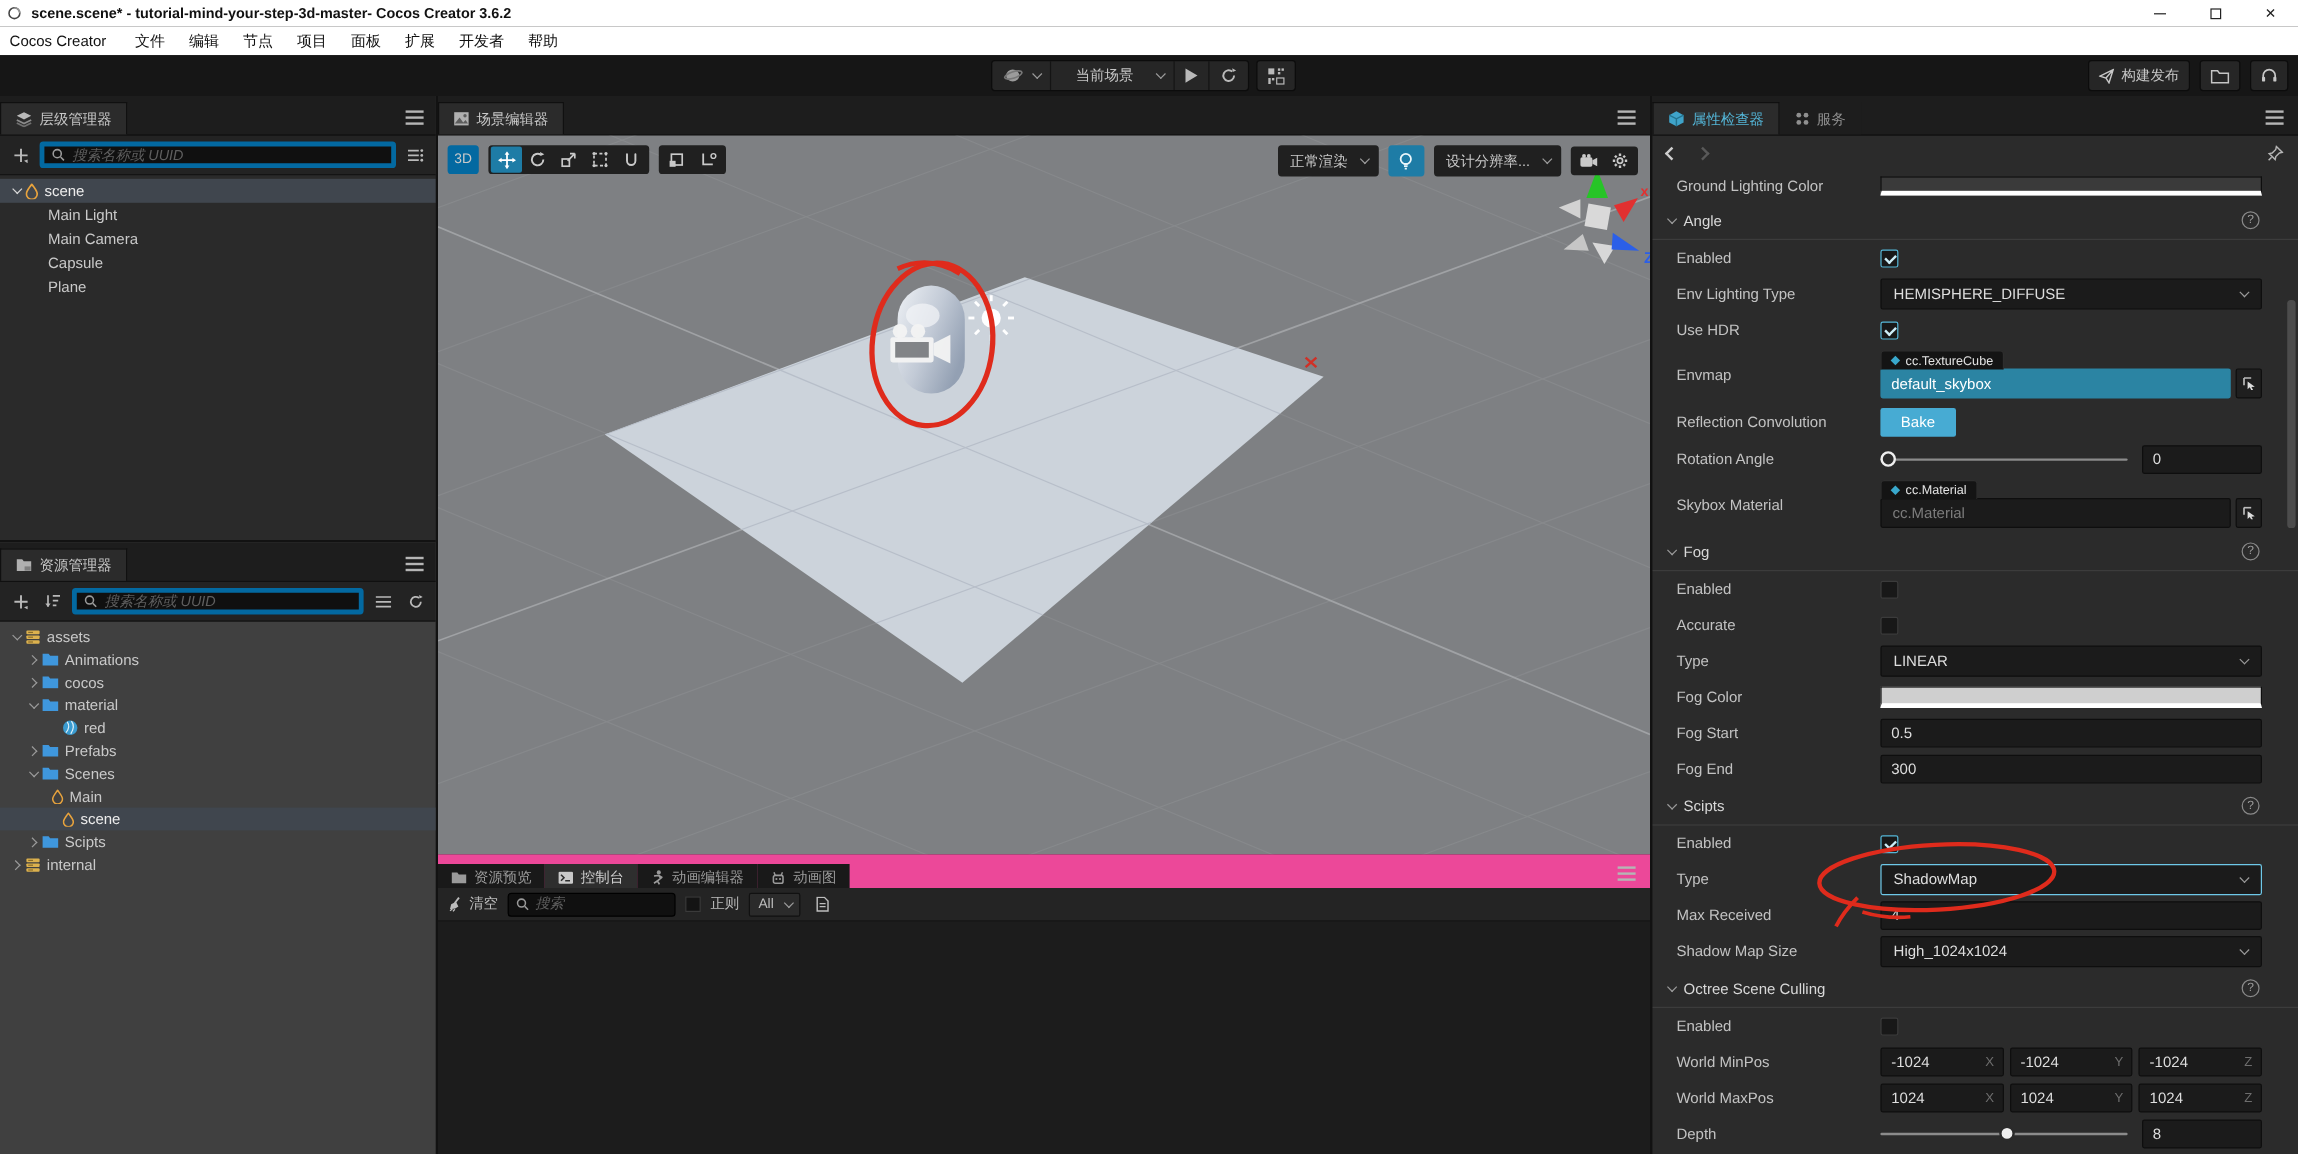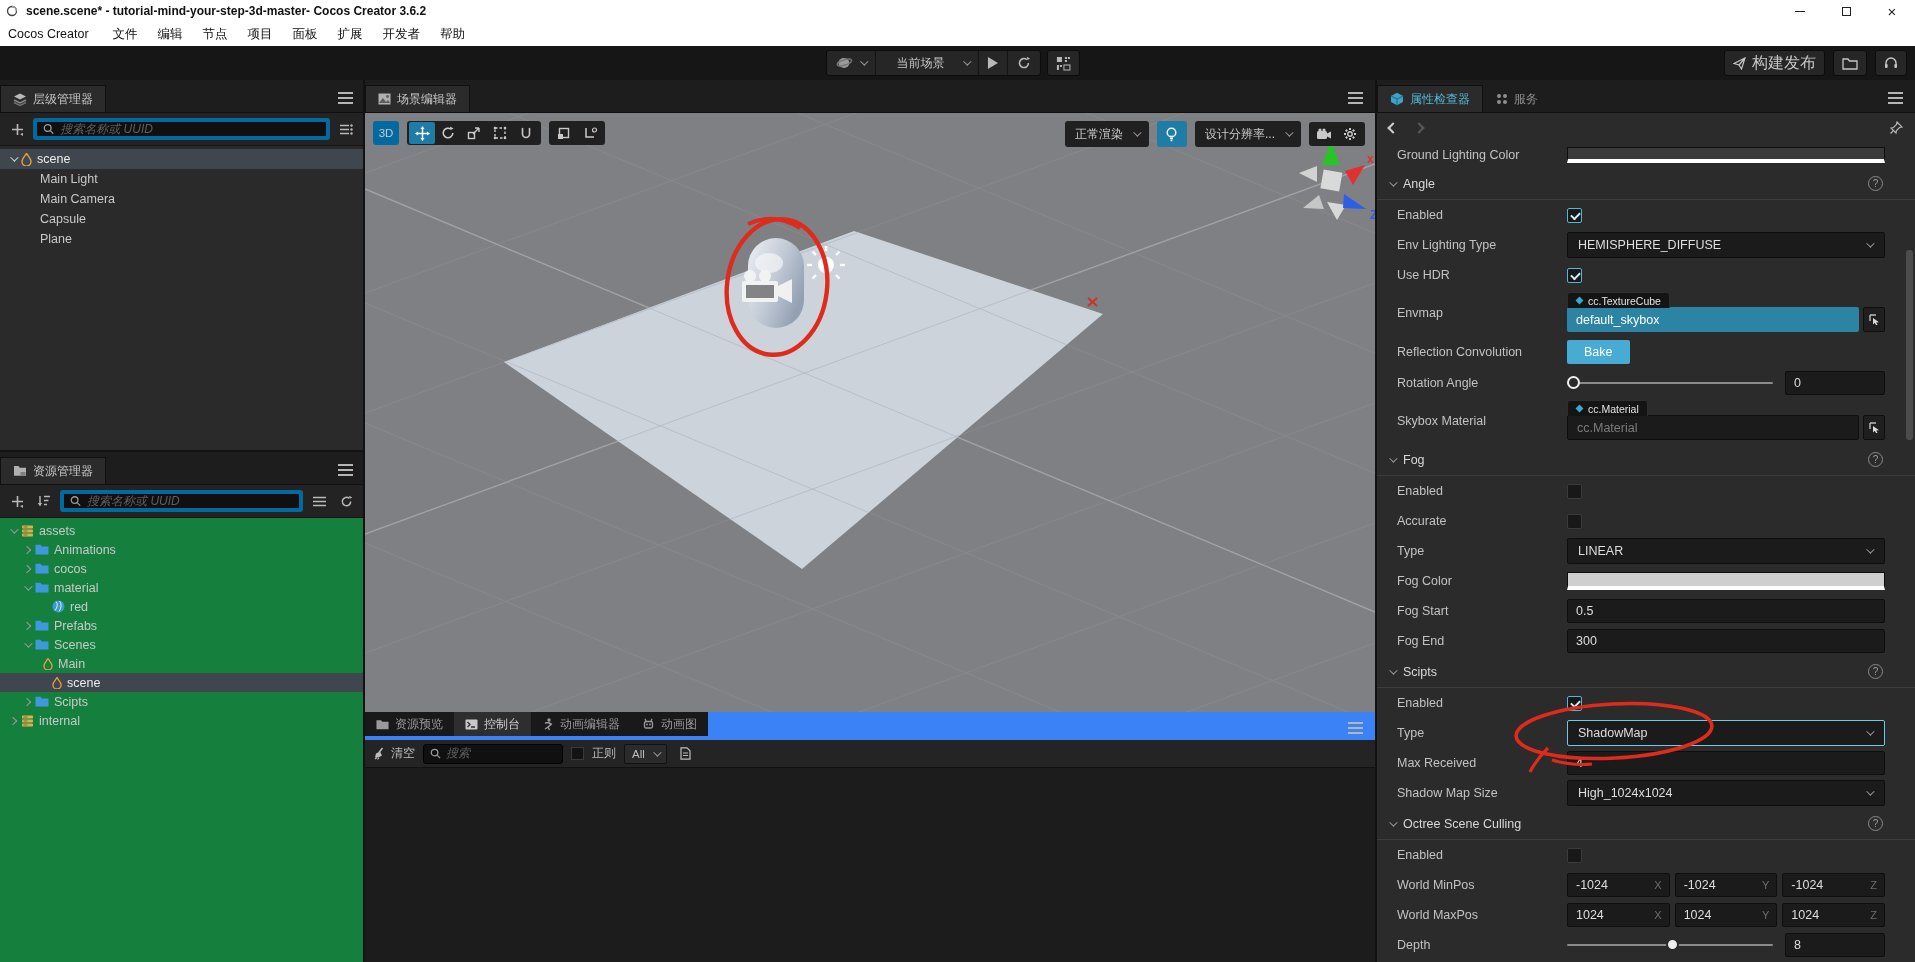--- a/index.html
+++ b/index.html
@@ -15,21 +15,21 @@
   .glyph-min{width:10px;height:0;border-top:1px solid #222}
   .glyph-max{width:9px;height:9px;border:1px solid #222}
   .glyph-close{font-size:15px;line-height:1}
   .menubar{position:absolute;left:0;top:22px;width:1915px;height:24px;background:#fff;display:flex;align-items:center;color:#111;font-size:12.5px}
   .menubar span{padding:0 10px;cursor:default}
   .menubar span:first-child{padding-left:8px;padding-right:14px}
 
   
   .topbar{position:absolute;left:0;top:46px;width:1915px;height:34px;background:#161616;display:flex;align-items:center}
   .tb-center{position:absolute;left:50%;top:4px;transform:translateX(-52%);display:flex;align-items:center;gap:6px}
-  .tb-btn{height:26px;background:#262626;border:1px solid #0c0c0c;border-radius:3px;display:flex;align-items:center;justify-content:flex-start;color:#c6c6c6;padding:0 8px;gap:6px;font-size:16px}
+  .tb-btn{height:26px;background:#262626;border:1px solid #0c0c0c;border-radius:3px;display:flex;align-items:center;justify-content:flex-start;color:#c6c6c6;padding:0 8px;gap:6px;font-size:12px}
   .tb-group{display:flex;height:26px;background:#262626;border:1px solid #0c0c0c;border-radius:3px;align-items:center}
   .tb-group .seg{padding:0 9px;height:100%;display:flex;align-items:center;gap:6px;color:#c6c6c6;font-size:12px}
   .tb-group .sep{width:1px;height:100%;background:#141414}
   .tb-right{position:absolute;right:8px;top:4px;display:flex;align-items:center;gap:8px}
   .cv{width:6px;height:6px;border-right:1.4px solid #9b9b9b;border-bottom:1.4px solid #9b9b9b;transform:rotate(45deg) translateY(-2px);display:inline-block}
   .cv-r{width:6px;height:6px;border-right:1.4px solid #9b9b9b;border-bottom:1.4px solid #9b9b9b;transform:rotate(-45deg);display:inline-block}
   .play-tri{width:0;height:0;border-left:10px solid #b9b9b9;border-top:6px solid transparent;border-bottom:6px solid transparent}
 
   
   .tabbar{height:33px;background:#1d1d1d;display:flex;align-items:flex-end;position:relative;border-bottom:1px solid #101010}
@@ -38,38 +38,38 @@
   .burger{width:15px;display:flex;flex-direction:column;gap:3px;cursor:pointer}
   .burger i{height:2px;background:#b5b5b5;display:block}
   .searchbox{height:22px;background:#101010;border:4px solid #0369a1;border-radius:3px;display:flex;align-items:center;padding:0 6px;gap:6px;flex:1}
   .searchbox input{background:transparent;border:none;outline:none;color:#bbb;font-style:italic;font-size:12px;width:100%;font-family:inherit}
   .searchbox input::placeholder{color:#5f5f5f;font-style:italic}
   .mini-btn{width:22px;height:22px;display:flex;align-items:center;justify-content:center;color:#b9b9b9}
 
   
   .left-col{position:absolute;left:0;top:80px;width:365px;bottom:0;background:#2a2a2a;border-right:2px solid #121212}
   .hier{position:absolute;left:0;top:0;right:0;height:372px;border-bottom:2px solid #121212;background:#2a2a2a}
-  .assets{position:absolute;left:0;top:372px;right:0;bottom:0;background:#15803d}
+  .assets{position:absolute;left:0;top:372px;right:0;bottom:0;background:#404040}
   .toolrow{height:33px;display:flex;align-items:center;padding:0 6px;gap:5px;background:#232323;border-bottom:1px solid #141414}
   .tree{padding-top:3px}
   .trow{height:20px;display:flex;align-items:center;font-size:12.5px;color:#c9c9c9;gap:5px}
   .trow.sel{background:#40464e;color:#ececec}
 
   
   .center-col{position:absolute;left:365px;top:80px;width:1010px;bottom:0;background:#1d1d1d}
   .viewport{position:absolute;left:0;top:33px;width:1010px;height:599px;background:#7e8083;overflow:hidden}
   .vp-tools-l{position:absolute;left:8px;top:8px;display:flex;gap:8px;align-items:center}
   .vp-btn{height:24px;min-width:26px;background:#0369a1;border-radius:3px;display:flex;align-items:center;justify-content:center;color:#c9c9c9;font-size:11.5px;padding:0 5px}
   .vp-group{display:flex;background:#202020;border-radius:3px;height:24px;align-items:center;padding:0 2px}
   .vp-ic{width:26px;height:22px;display:flex;align-items:center;justify-content:center;border-radius:2px}
   .vp-ic.active{background:#1e7ca6}
   .vp-tools-r{position:absolute;right:10px;top:8px;display:flex;gap:8px;align-items:center}
   .vp-dd{height:26px;background:#202020;border-radius:3px;color:#c9c9c9;font-size:12px;display:flex;align-items:center;gap:10px;padding:0 10px}
   .bulb-btn{width:30px;height:26px;background:#1e7ca6;border-radius:3px;display:flex;align-items:center;justify-content:center}
-  .btabs{position:absolute;left:0;top:632px;width:1010px;height:40px;background:#3b82f6;display:flex;align-items:flex-start;border-bottom:1px solid #000}
+  .btabs{position:absolute;left:0;top:632px;width:1010px;height:40px;background:#ec4899;display:flex;align-items:center;border-bottom:1px solid #000}
   .btab{height:24px;display:flex;align-items:center;gap:6px;padding:0 11px;color:#9a9a9a;font-size:12px;background:#191919}
   .btab.active{background:#2e2e2e;color:#d0d0d0}
   .ctoolbar{position:absolute;left:0;top:660px;width:1010px;height:28px;background:#242424;display:flex;align-items:center;gap:8px;padding:0 8px;border-bottom:1px solid #111}
   .cbody{position:absolute;left:0;top:688px;width:1010px;bottom:0;background:#1c1c1c}
   .csearch{width:140px;height:20px;background:#101010;border:1px solid #000;border-radius:3px;display:flex;align-items:center;gap:5px;padding:0 6px}
   .csearch span{color:#5f5f5f;font-style:italic;font-size:12px}
   .ccheck{width:13px;height:13px;background:#141414;border:1px solid #3a3a3a}
   .cdd{height:20px;background:#2b2b2b;border:1px solid #111;border-radius:2px;display:flex;align-items:center;gap:8px;padding:0 7px;color:#bdbdbd;font-size:11.5px}
 
   

